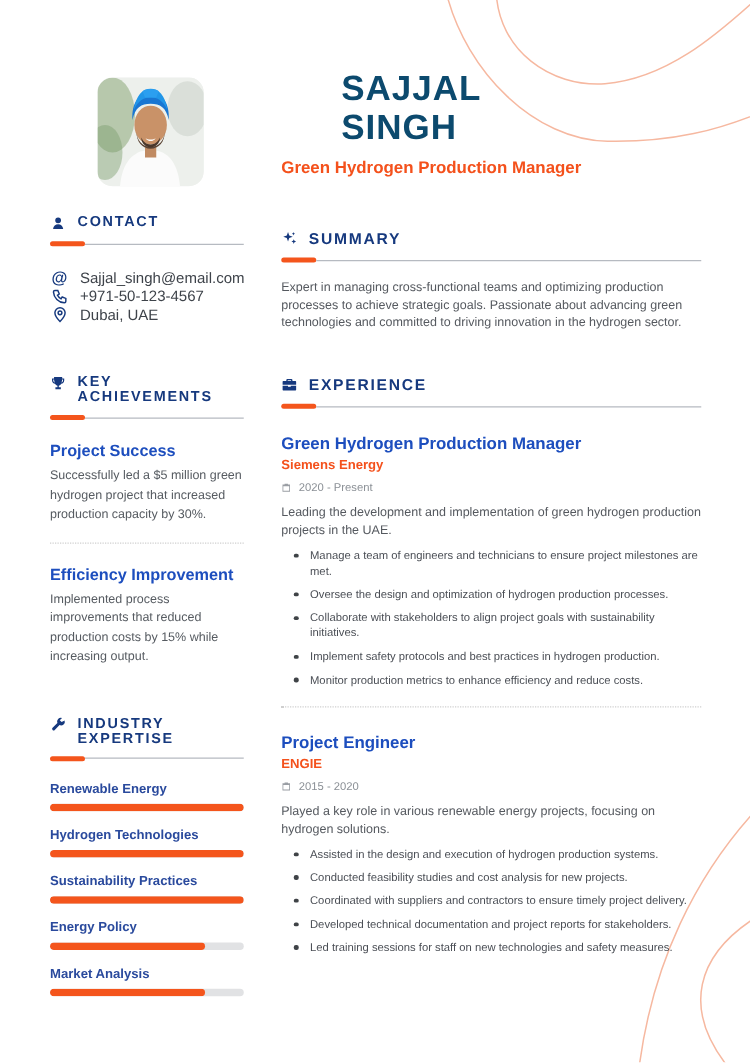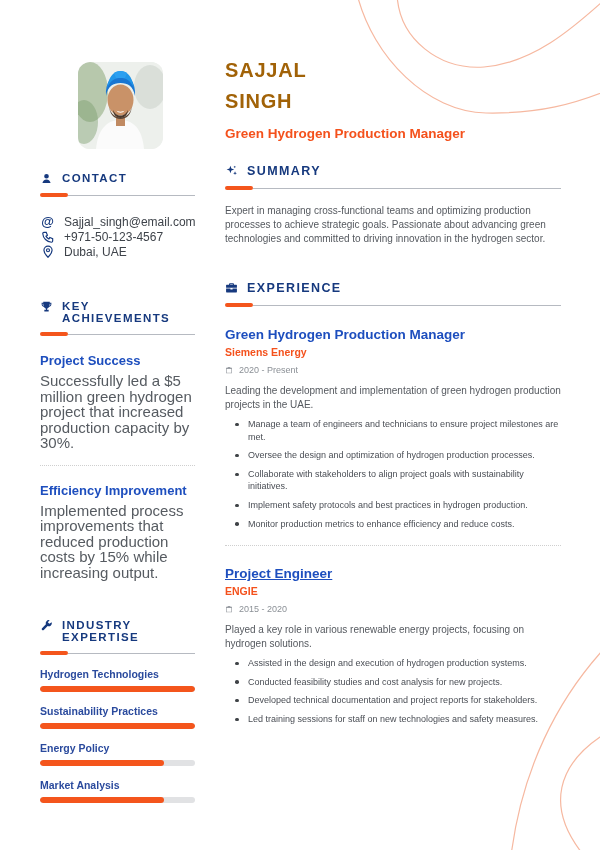--- a/index.html
+++ b/index.html
@@ -9,26 +9,26 @@
   }
   
   .deco{position:absolute;left:0;top:0;width:600px;height:850px;pointer-events:none;}
 
   
   .photo{position:absolute;left:78px;top:62px;width:85px;height:87px;border-radius:12px;overflow:hidden;background:#eef0ed;}
   .photo svg{display:block;width:100%;height:100%;}
 
   
   .hdr{position:absolute;left:225px;top:55px;width:340px;}
-  .name{font-size:20px;line-height:31px;font-weight:700;color:#a16207;letter-spacing:0.8px;}
+  .name{font-size:28px;line-height:31px;font-weight:700;color:#0c4a6e;letter-spacing:0.8px;margin-left:48px;}
   .job-title{margin-top:9px;font-size:13.5px;font-weight:700;color:#F4511C;}
 
   
   .sidebar{position:absolute;left:40px;top:172px;width:155px;}
-  .main{position:absolute;left:225px;top:164px;width:336px;}
+  .main{position:absolute;left:225px;top:184px;width:336px;}
 
   
   .sec-head{display:flex;align-items:flex-start;gap:9px;color:#16397E;}
   .sec-head .ttl{font-size:11.5px;font-weight:700;letter-spacing:1.4px;color:#16397E;}
   .main .sec-head .ttl{font-size:12.5px;}
   .sec-head .ic{width:13px;height:13px;flex:0 0 auto;color:#16397E;}
   .sec-head .ic svg{width:13px;height:13px;display:block;}
   .rule{position:relative;height:4px;margin-top:8px;}
   .rule::before{content:"";position:absolute;left:0;top:0;width:28px;height:4px;border-radius:2px;background:#F4551C;}
   .rule::after{content:"";position:absolute;left:28px;right:0;top:1.5px;height:1px;background:#B6BAC1;}
@@ -36,21 +36,21 @@
   
   .c-row{display:flex;align-items:center;gap:9px;}
   .c-row .cic{width:15px;height:15px;color:#16397E;flex:0 0 auto;display:flex;align-items:center;justify-content:center;}
   .c-row .cic svg{width:14px;height:14px;display:block;}
   .at-glyph{font-size:13px;font-weight:700;color:#16397E;line-height:1;}
   .c-row .cval{font-size:12px;color:#3E434A;}
 
   
   .ach{margin-top:41px;}
   .ach-title{margin-top:17px;font-size:13px;font-weight:700;color:#1D4EBE;}
-  .ach-text{margin-top:5px;font-size:15px;line-height:15.5px;color:#565B61;}
+  .ach-text{margin-top:5px;font-size:10px;line-height:15.5px;color:#565B61;}
   .dotted{border:none;border-top:1.5px dotted #CFCFCF;margin:14px 0 0;}
 
   
   .exp{margin-top:39px;}
   .skill{margin-top:13px;}
   .skill-label{font-size:10.5px;font-weight:700;color:#2A4A9D;}
   .bar{margin-top:6px;height:6px;border-radius:3px;background:#E1E2E4;overflow:hidden;}
   .bar-fill{height:6px;border-radius:3px;background:#F4551C;}
 
   
@@ -172,20 +172,26 @@
       <div class="sec-head">
         <span class="ic">
           <svg viewBox="0 0 24 24" fill="currentColor">
               <path d="M21.6 6.2a5.6 5.6 0 0 1-7.5 6.9L7 20.2a2.2 2.2 0 0 1-3.2-3.2l7.1-7.1a5.6 5.6 0 0 1 6.9-7.5l-3.4 3.4 2.8 2.8z"></path>
             </svg>
         </span>
         <span class="ttl">INDUSTRY EXPERTISE</span>
       </div>
       <div class="rule"></div>
 
+      <div class="skill" style="margin-top:16px;">
+        <div class="skill-label">Renewable Energy</div>
+        <div class="bar">
+            <div class="bar-fill" style="width: 100%;"></div>
+          </div>
+      </div>
       <div class="skill">
         <div class="skill-label">Hydrogen Technologies</div>
         <div class="bar">
             <div class="bar-fill" style="width: 100%;"></div>
           </div>
       </div>
       <div class="skill">
         <div class="skill-label">Sustainability Practices</div>
         <div class="bar">
             <div class="bar-fill" style="width: 100%;"></div>
@@ -251,33 +257,34 @@
           <li>Oversee the design and optimization of hydrogen production processes.</li>
           <li>Collaborate with stakeholders to align project goals with sustainability initiatives.</li>
           <li>Implement safety protocols and best practices in hydrogen production.</li>
           <li>Monitor production metrics to enhance efficiency and reduce costs.</li>
         </ul>
       </article>
 
       <hr class="jobsep">
 
       <article>
-        <div class="jtitle" style="text-decoration:underline;">Project Engineer</div>
+        <div class="jtitle" style="">Project Engineer</div>
         <div class="jcompany">ENGIE</div>
         <div class="jdate">
           <span class="dic">
             <svg viewBox="0 0 24 24" fill="currentColor">
                 <path d="M8 3h8v2h5v17H3V5h5zM5 9v11h14V9z"></path>
               </svg>
           </span>
           <span>2015 - 2020</span>
         </div>
         <div class="jdesc">Played a key role in various renewable energy projects, focusing on hydrogen solutions.</div>
         <ul class="blts">
           <li>Assisted in the design and execution of hydrogen production systems.</li>
           <li>Conducted feasibility studies and cost analysis for new projects.</li>
+          <li>Coordinated with suppliers and contractors to ensure timely project delivery.</li>
           <li>Developed technical documentation and project reports for stakeholders.</li>
           <li>Led training sessions for staff on new technologies and safety measures.</li>
         </ul>
       </article>
     </section>
   </main>
 </div>
 
 </body></html>

